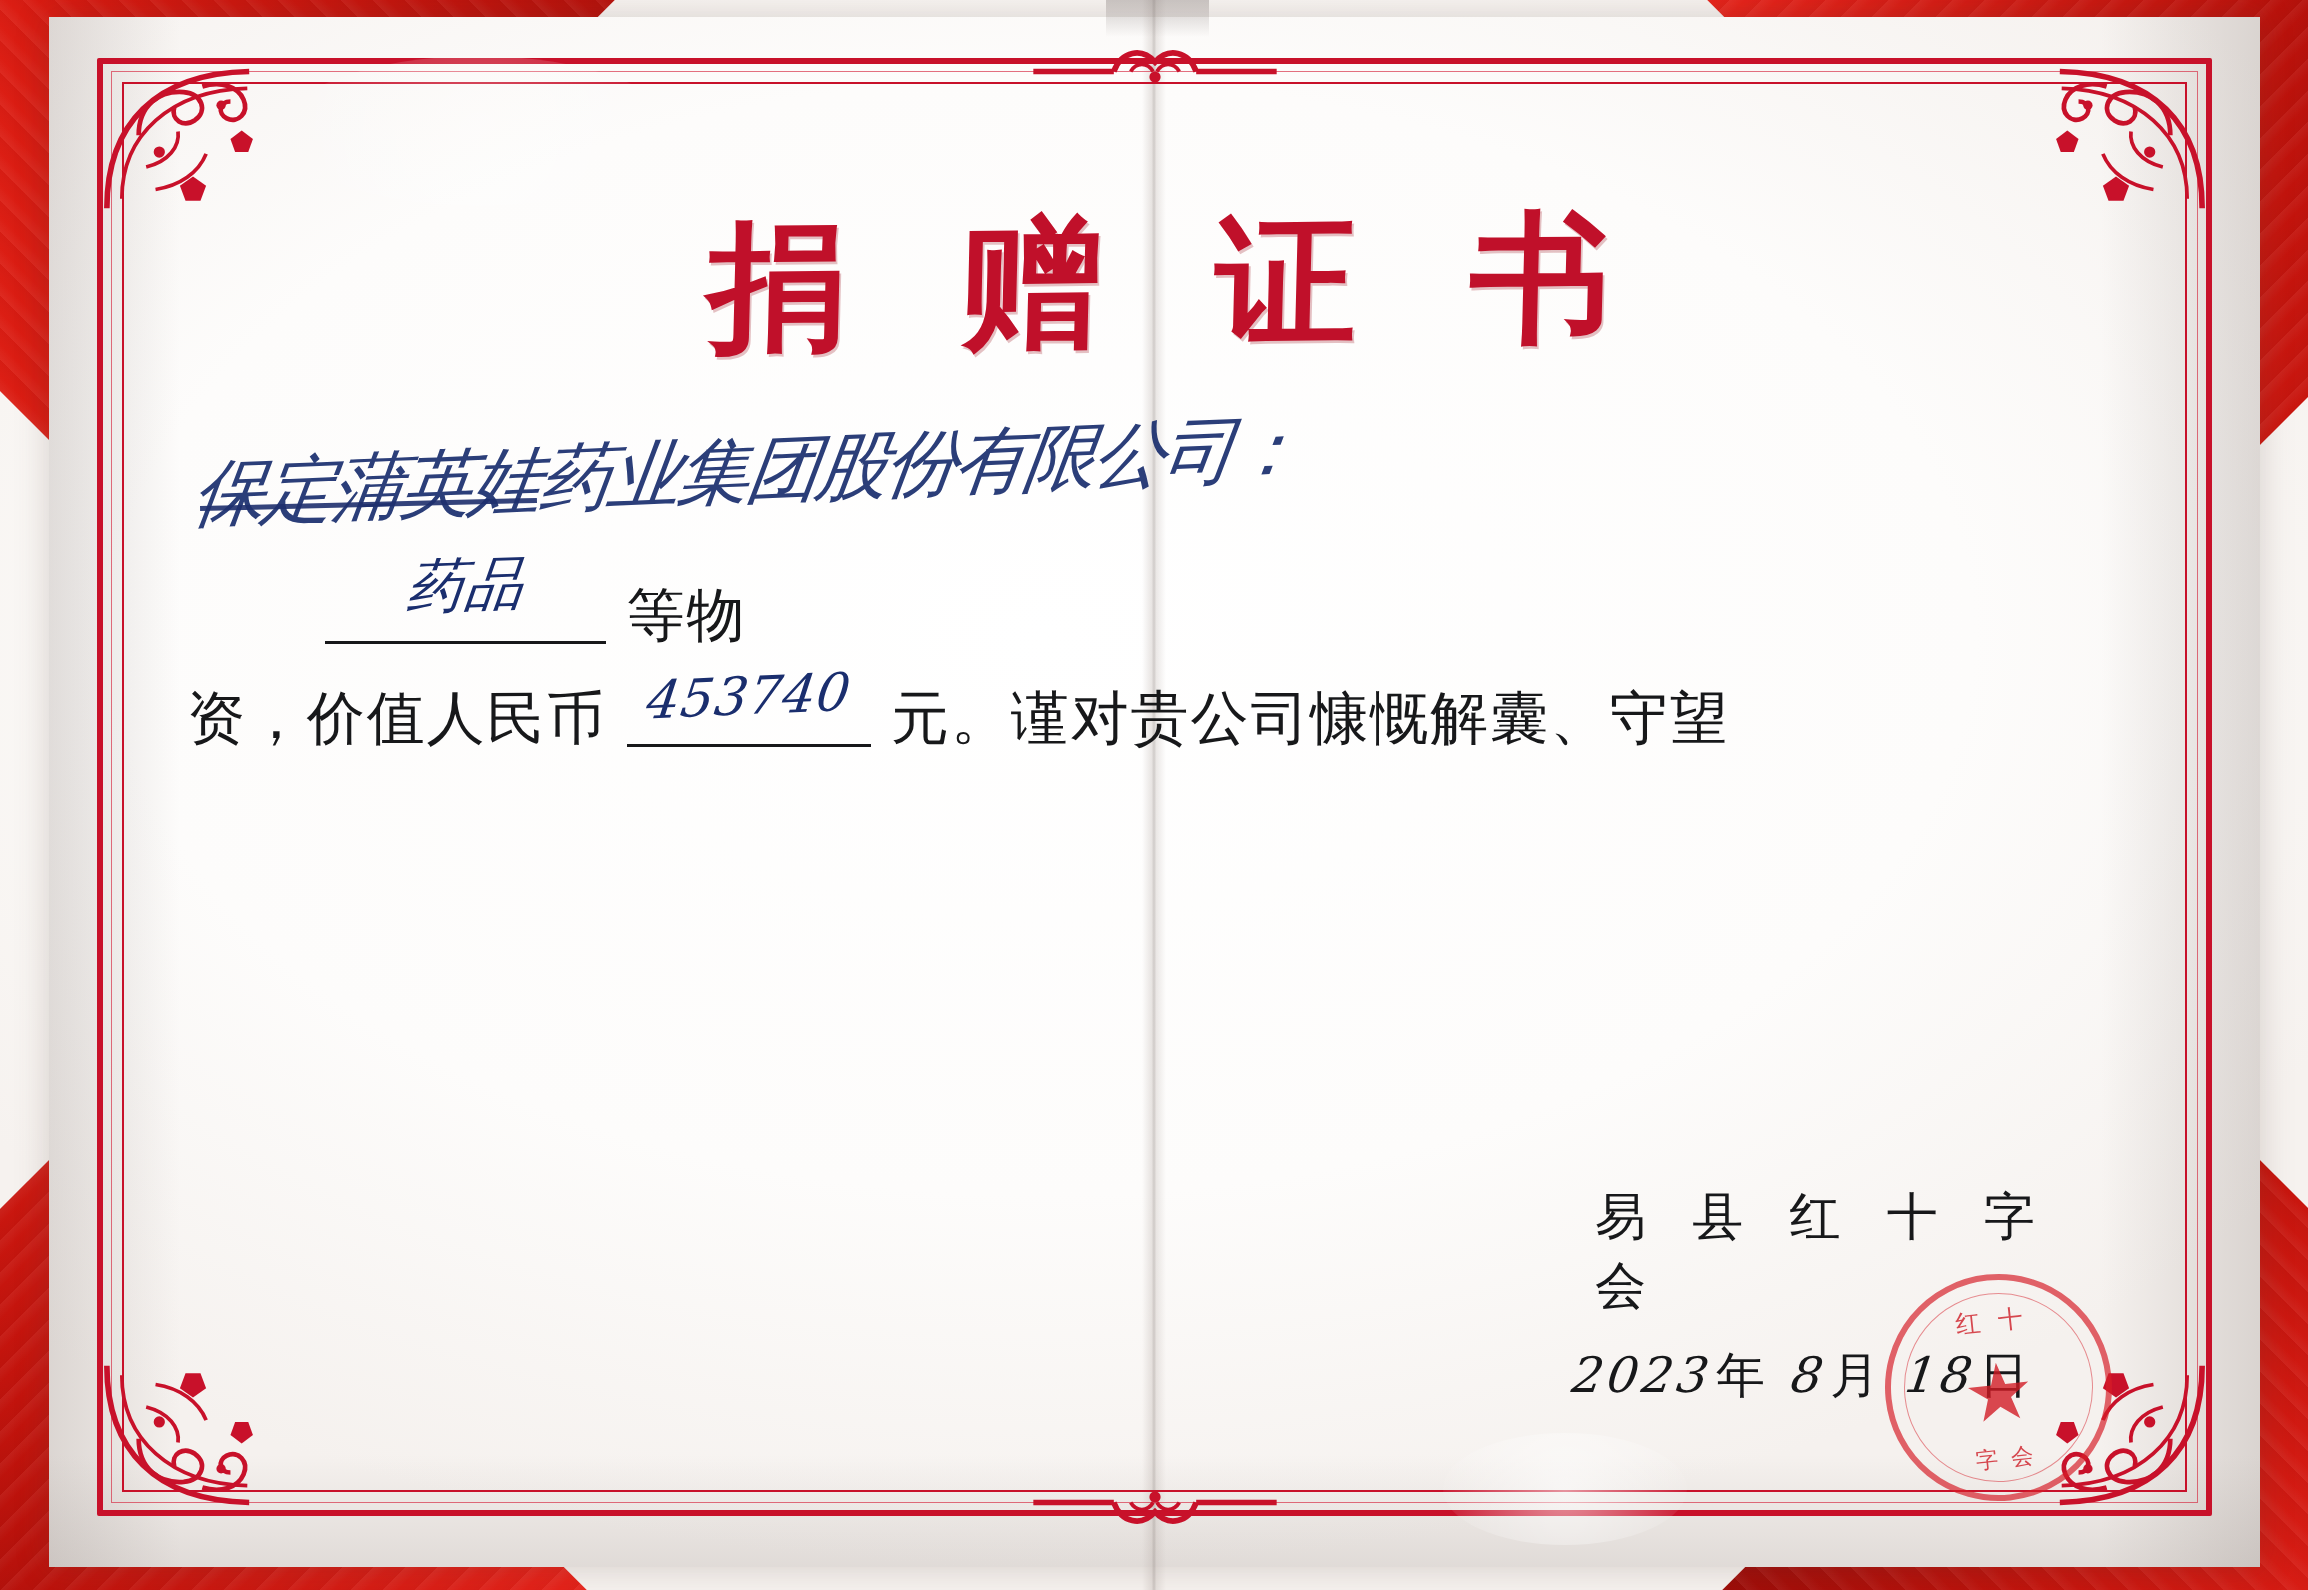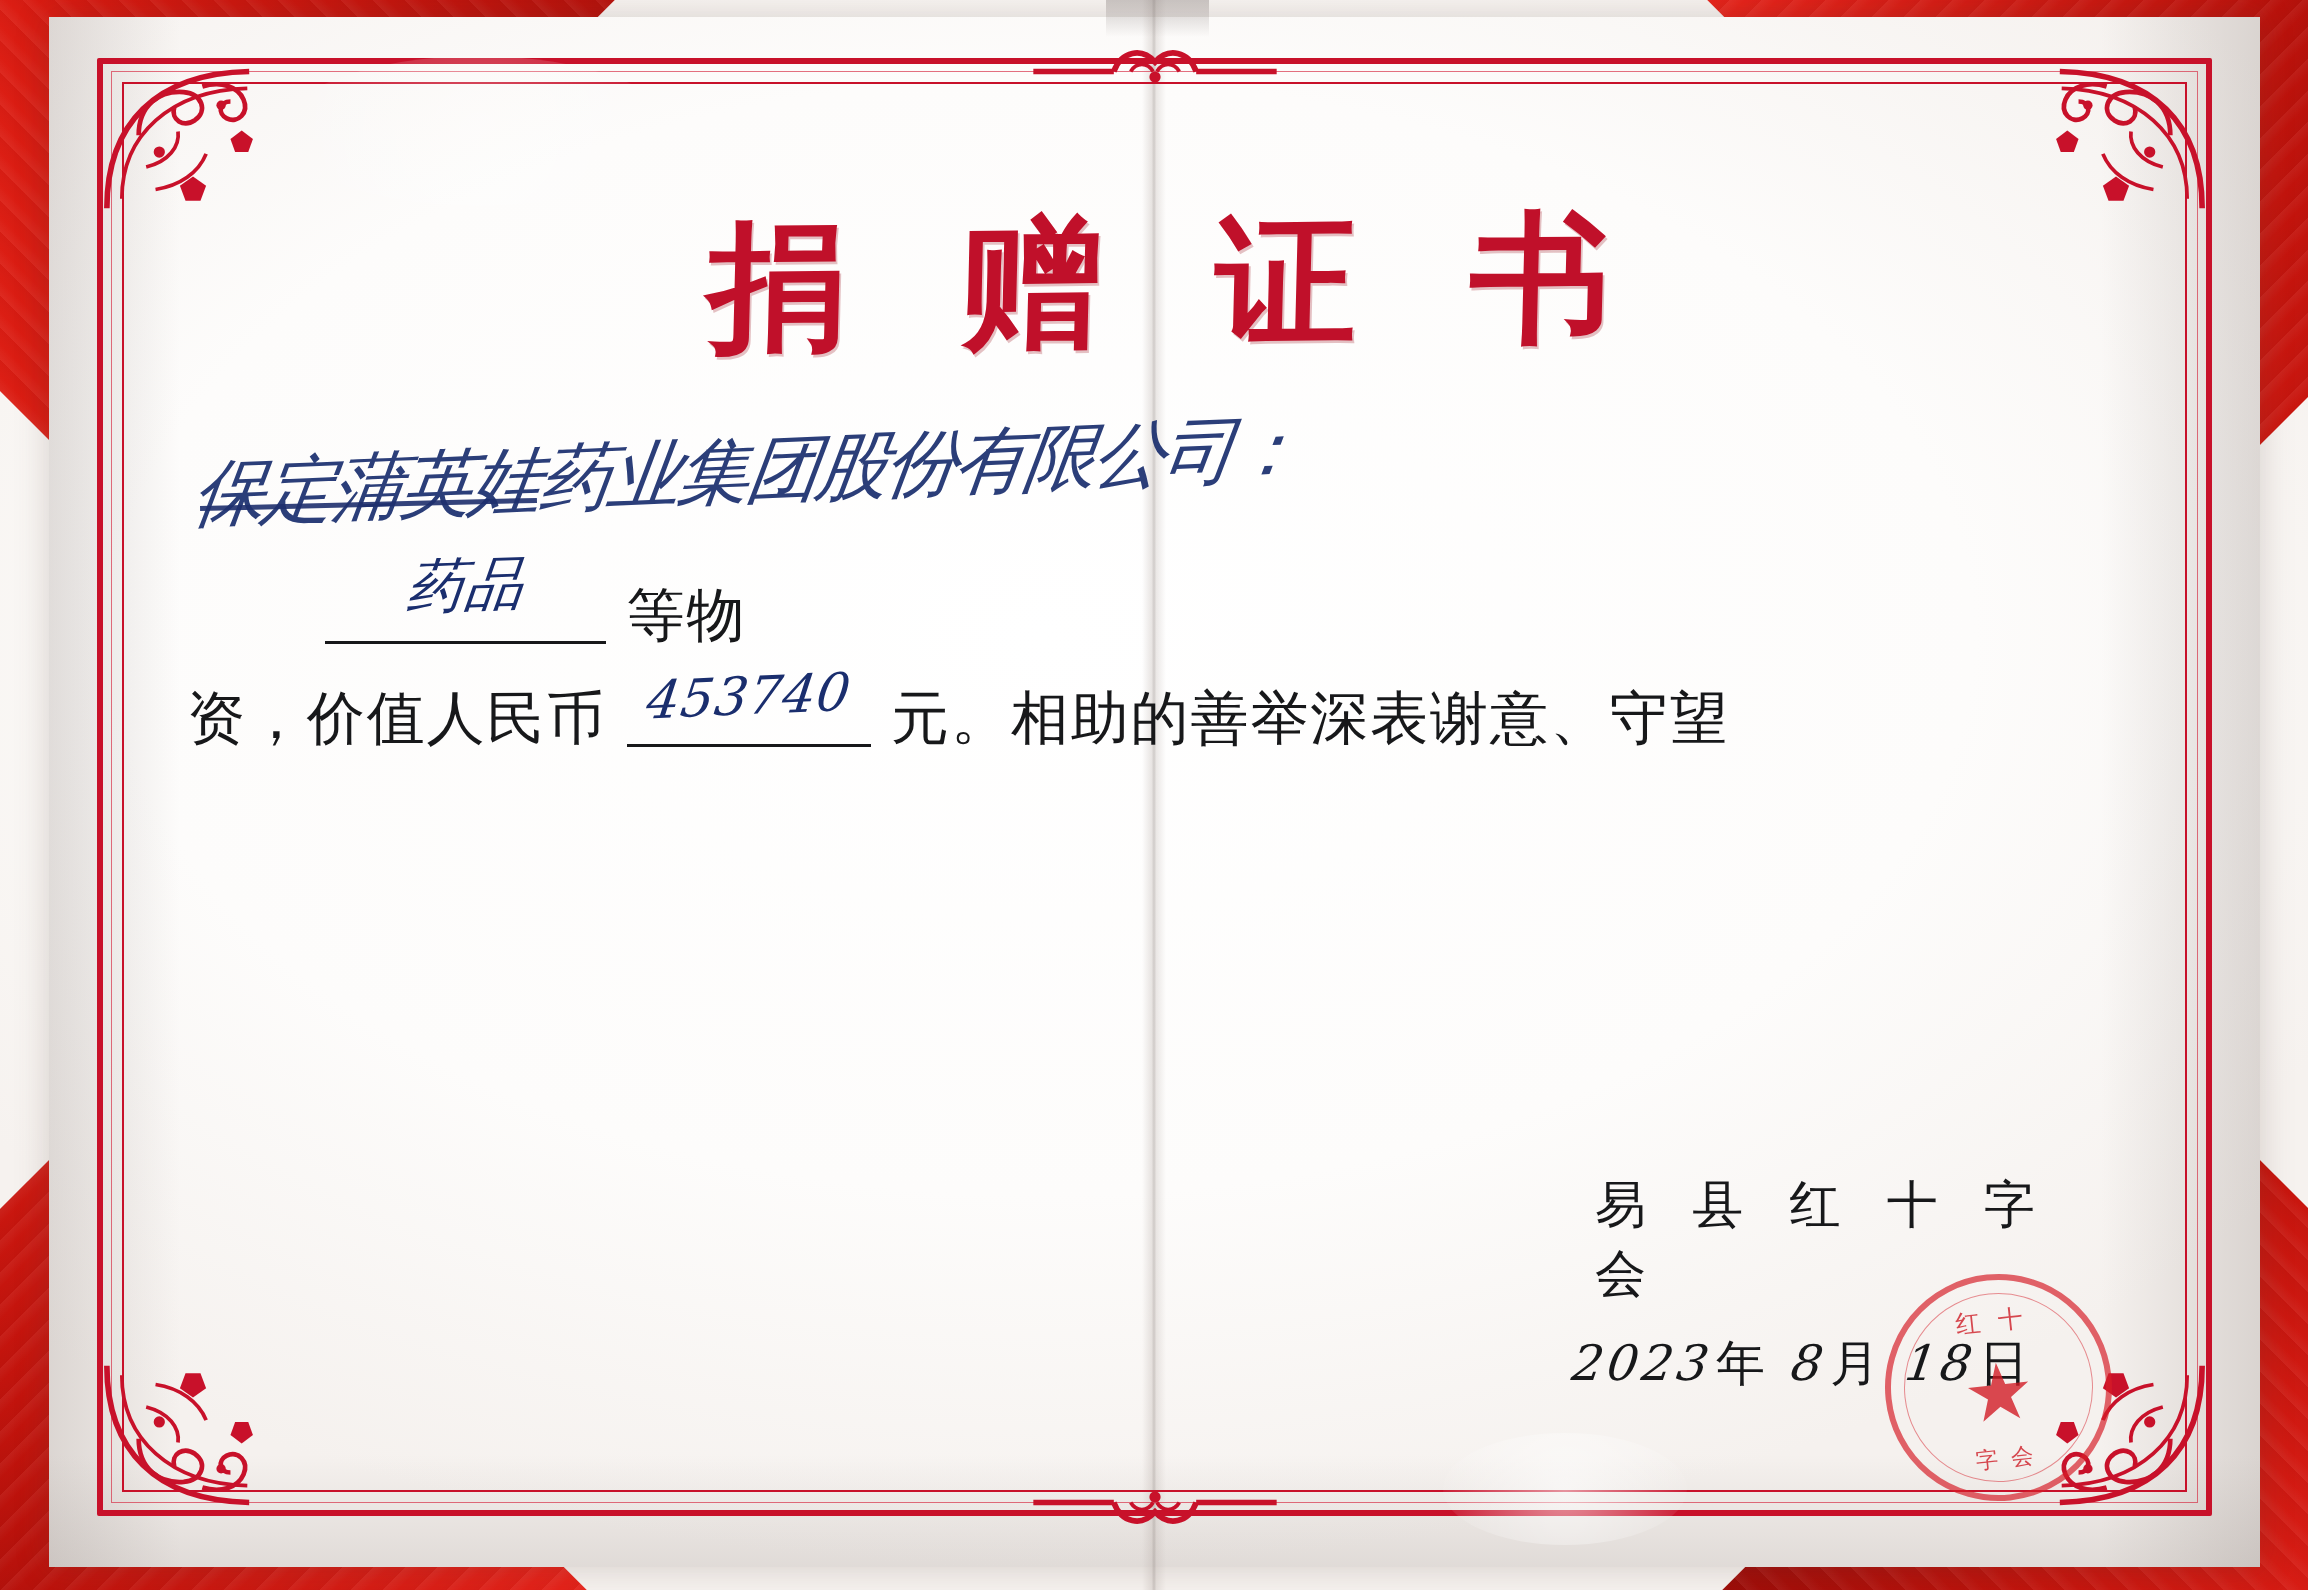--- a/index.html
+++ b/index.html
@@ -243,21 +243,21 @@
   .blank-hand.money {
     font-size: 52px;
     transform: rotate(-2.5deg) skewX(-10deg);
     bottom: 1.9px;
   }
 
   
   .sign-block {
     position: absolute;
     right: 37px;
-    bottom: 25px;
+    bottom: 13px;
     width: 525px;
     text-align: left;
   }
   .issuer {
     font-family: "DejaVu Sans", sans-serif;
     font-size: 51px;
     color: #17181a;
     letter-spacing: 15px;
     padding-left: 26px;
   }
@@ -451,21 +451,21 @@
         <span class="blank">
           <span class="blank-hand">药品</span>
         </span>
         <span>等物</span>
       </div>
       <div class="body-line">
         <span>资，价值人民币</span>
         <span class="blank blank-money">
           <span class="blank-hand money">453740</span>
         </span>
-        <span>元。相助的善举深表谢意、守望</span>
+        <span>元。谨对贵公司慷慨解囊、守望</span>
       </div>
     </div>
 
     <div class="sign-block">
       <div class="issuer">易 县 红 十 字 会</div>
       <div class="date-hand">
         <span class="num">2023</span><span>年</span>
         <span class="num">8</span><span>月</span>
         <span class="num">18</span><span>日</span>
       </div>

